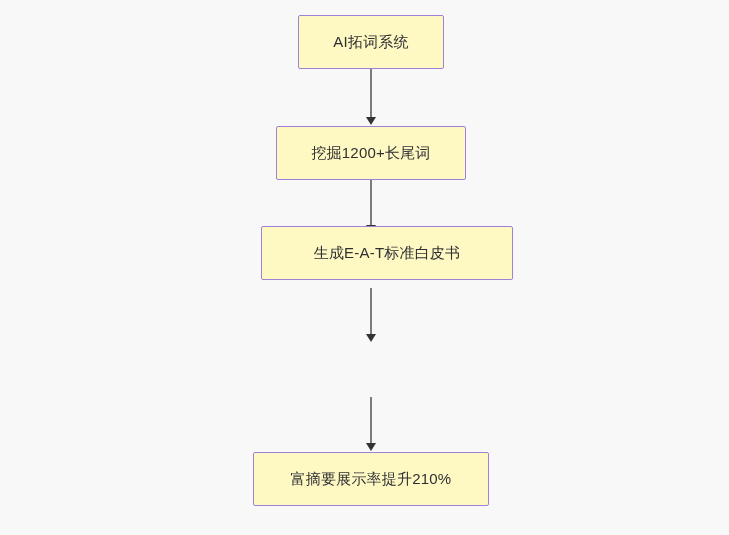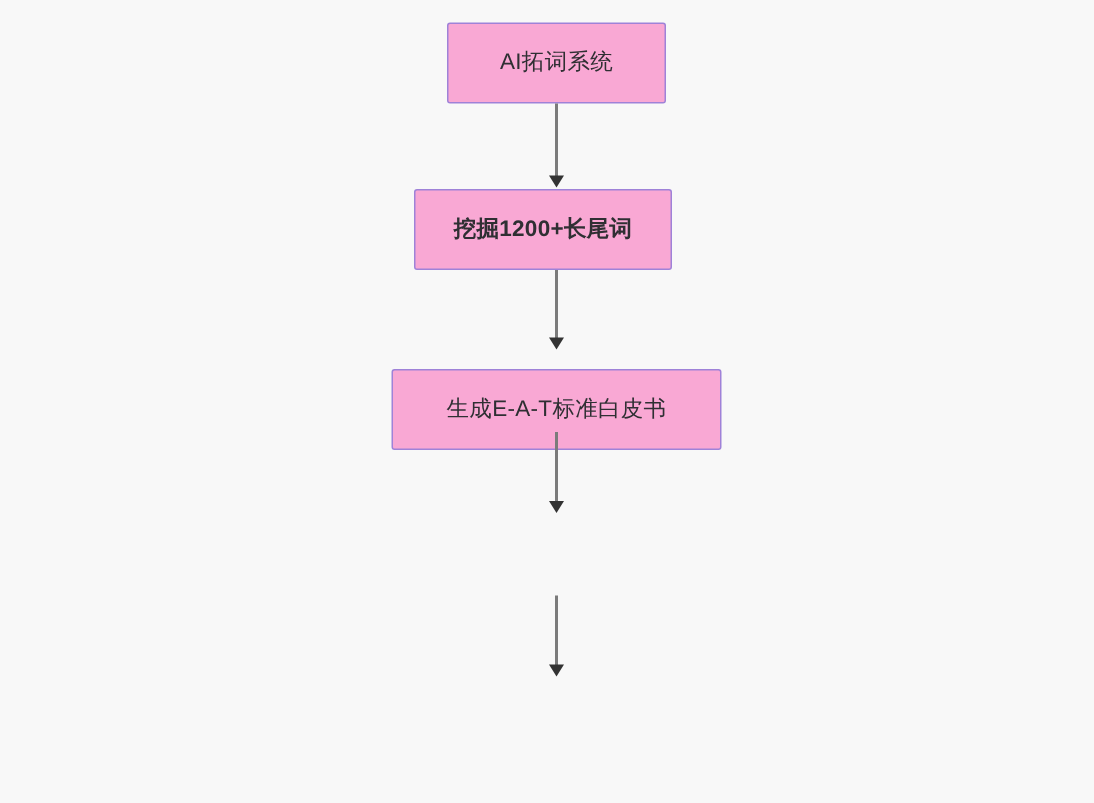--- a/index.html
+++ b/index.html
@@ -15,21 +15,21 @@
     overflow: hidden;
   }
   #flowchart {
     position: relative;
     width: 729px;
     height: 535px;
   }
   .node {
     position: absolute;
     box-sizing: border-box;
-    background: #f9a8d4;
+    background: #fef9c3;
     border: 1.6px solid #9f82d8;
     border-radius: 2px;
     display: flex;
     align-items: center;
     justify-content: center;
   }
   .node-label {
     font-size: 15px;
     line-height: 1.2;
     color: #2f2f33;
@@ -55,32 +55,35 @@
 
 <div id="flowchart">
 
   <div class="node" style="left:298px; top:15px; width:146px; height:54px;">
     <span class="node-label">AI拓词系统</span>
   </div>
 
   <div class="edge" style="left:370px; top:69px; height:49px;"></div>
   <div class="arrowhead" style="left:365.5px; top:117px;"></div>
 
-  <div class="node" style="left:276px; top:126px; width:172px; height:54px;font-weight:bold;">
+  <div class="node" style="left:276px; top:126px; width:190px; height:54px;">
     <span class="node-label">挖掘1200+长尾词</span>
   </div>
 
   <div class="edge" style="left:370px; top:180px; height:46px;"></div>
   <div class="arrowhead" style="left:365.5px; top:225px;"></div>
 
-  <div class="node" style="left:261px; top:246px; width:220px; height:54px;">
+  <div class="node" style="left:261px; top:226px; width:252px; height:54px;">
     <span class="node-label">生成E-A-T标准白皮书</span>
   </div>
 
   <div class="edge" style="left:370px; top:288px; height:47px;"></div>
   <div class="arrowhead" style="left:365.5px; top:334px;"></div>
 
 
   <div class="edge" style="left:370px; top:397px; height:47px;"></div>
   <div class="arrowhead" style="left:365.5px; top:443px;"></div>
 
+  <div class="node" style="left:253px; top:452px; width:236px; height:54px;">
+    <span class="node-label">富摘要展示率提升210%</span>
+  </div>
 
 </div>
 
 </body></html>

